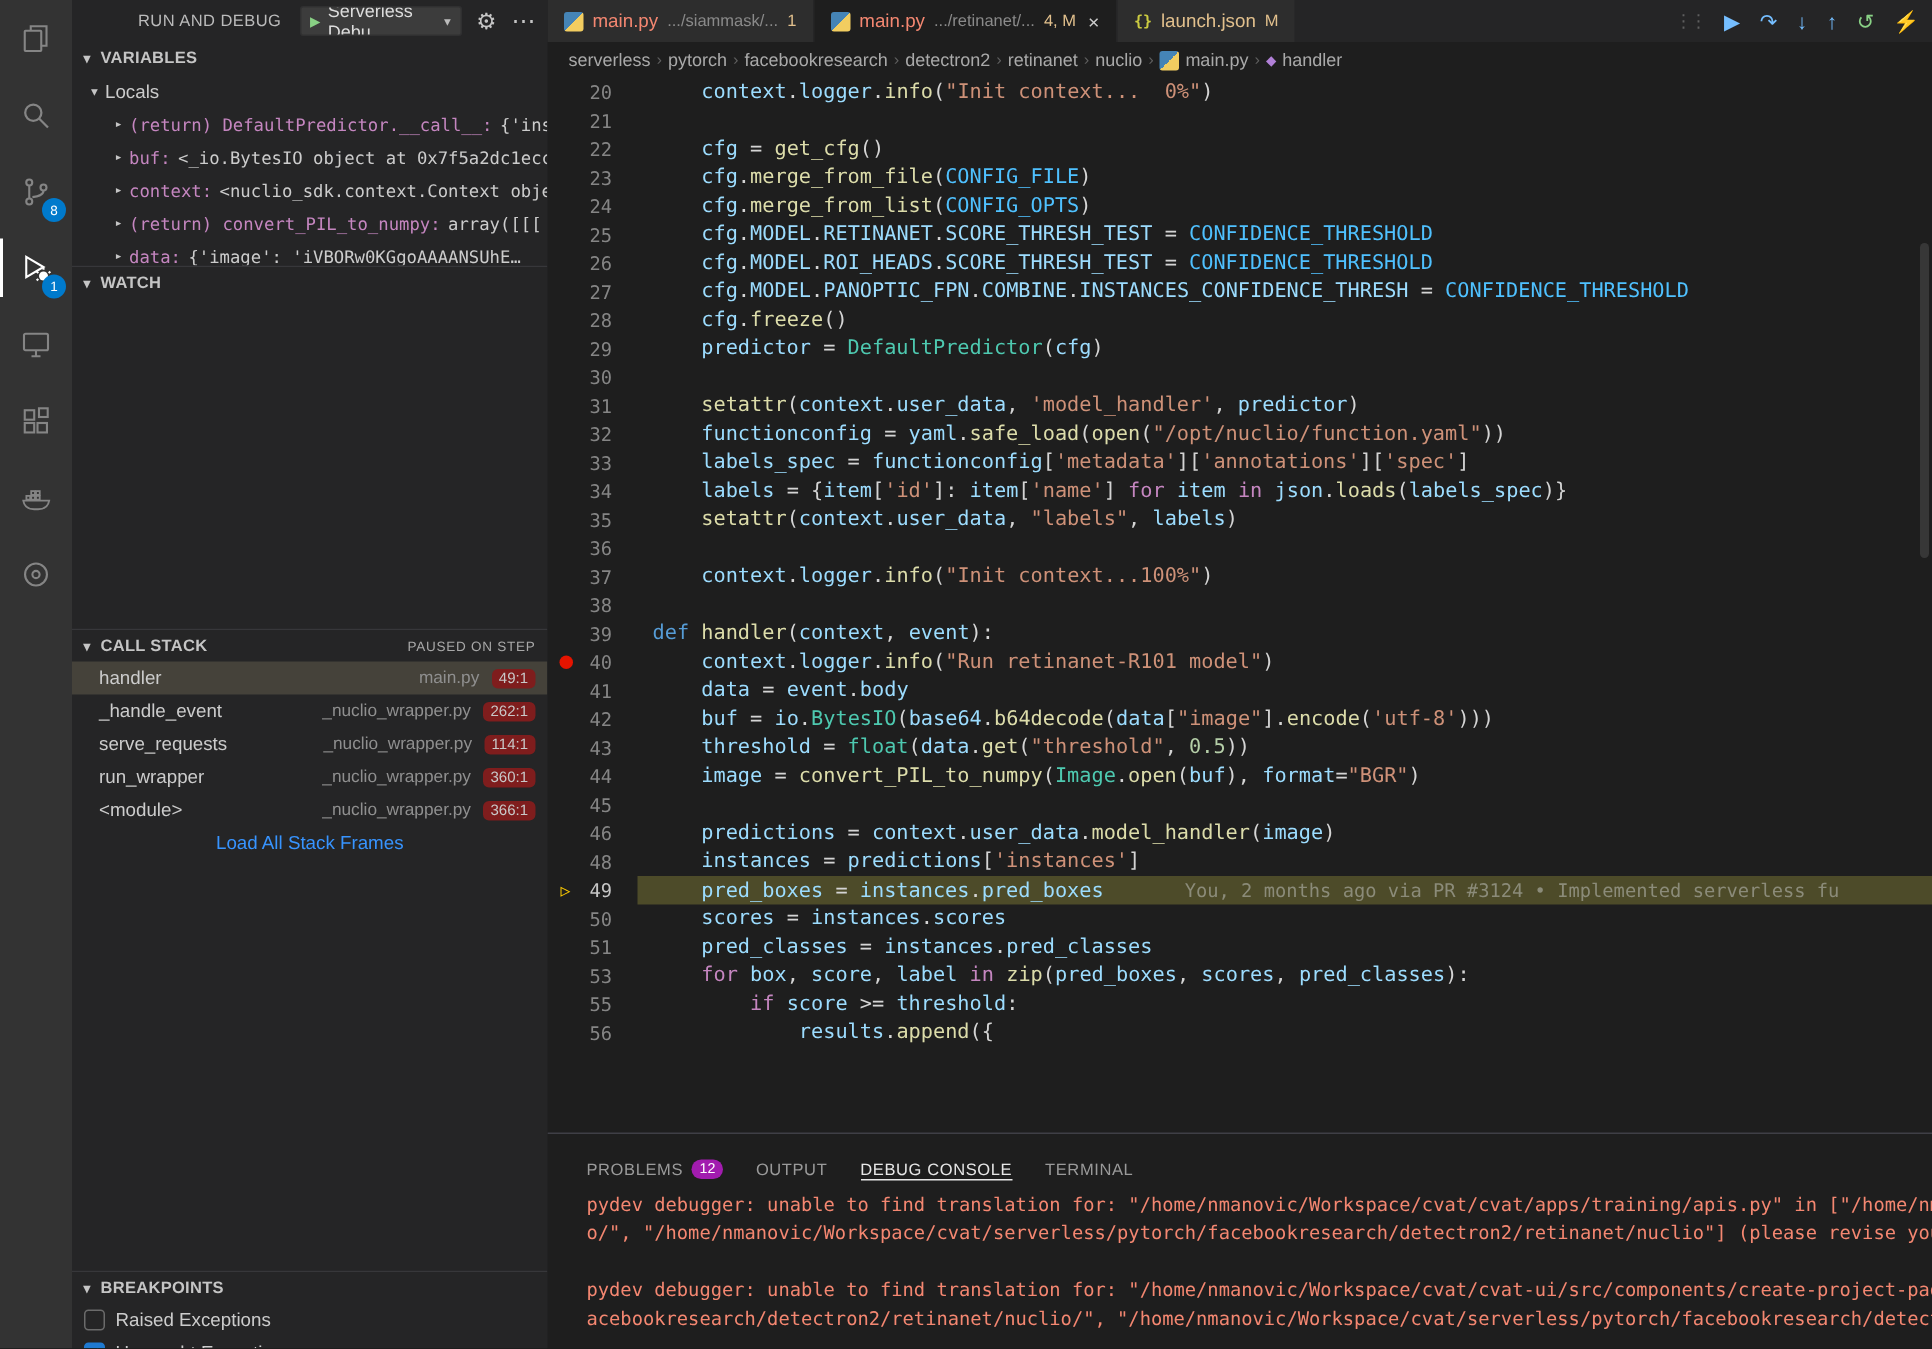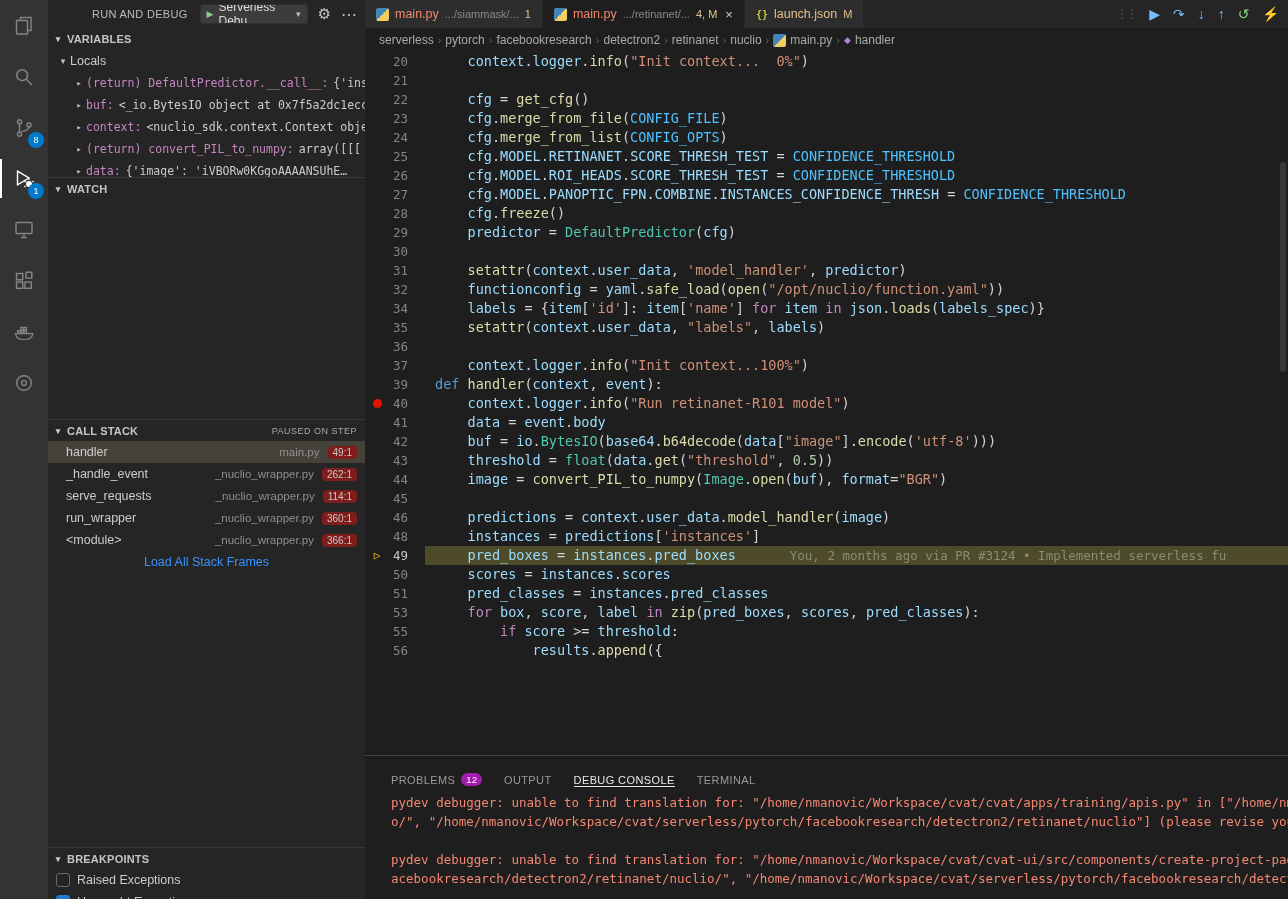--- a/index.html
+++ b/index.html
@@ -427,37 +427,47 @@
           <div class="lnum">31</div>
           <div class="lt ltext"><span class="tk-p">    </span><span class="tk-f">setattr</span><span class="tk-p">(</span><span class="tk-v">context</span><span class="tk-p">.</span><span class="tk-v">user_data</span><span class="tk-p">, </span><span class="tk-s">'model_handler'</span><span class="tk-p">, </span><span class="tk-v">predictor</span><span class="tk-p">)</span></div>
         </div>
         <div class="code-line">
           <div class="glyph"></div>
           <div class="lnum">32</div>
           <div class="lt ltext"><span class="tk-p">    </span><span class="tk-v">functionconfig</span><span class="tk-p"> = </span><span class="tk-v">yaml</span><span class="tk-p">.</span><span class="tk-f">safe_load</span><span class="tk-p">(</span><span class="tk-f">open</span><span class="tk-p">(</span><span class="tk-s">"/opt/nuclio/function.yaml"</span><span class="tk-p">))</span></div>
         </div>
         <div class="code-line">
           <div class="glyph"></div>
+          <div class="lnum">33</div>
+          <div class="lt ltext"><span class="tk-p">    </span><span class="tk-v">labels_spec</span><span class="tk-p"> = </span><span class="tk-v">functionconfig</span><span class="tk-p">[</span><span class="tk-s">'metadata'</span><span class="tk-p">][</span><span class="tk-s">'annotations'</span><span class="tk-p">][</span><span class="tk-s">'spec'</span><span class="tk-p">]</span></div>
+        </div>
+        <div class="code-line">
+          <div class="glyph"></div>
           <div class="lnum">34</div>
           <div class="lt ltext"><span class="tk-p">    </span><span class="tk-v">labels</span><span class="tk-p"> = {</span><span class="tk-v">item</span><span class="tk-p">[</span><span class="tk-s">'id'</span><span class="tk-p">]: </span><span class="tk-v">item</span><span class="tk-p">[</span><span class="tk-s">'name'</span><span class="tk-p">] </span><span class="tk-k">for</span><span class="tk-p"> </span><span class="tk-v">item</span><span class="tk-p"> </span><span class="tk-k">in</span><span class="tk-p"> </span><span class="tk-v">json</span><span class="tk-p">.</span><span class="tk-f">loads</span><span class="tk-p">(</span><span class="tk-v">labels_spec</span><span class="tk-p">)}</span></div>
         </div>
         <div class="code-line">
           <div class="glyph"></div>
           <div class="lnum">35</div>
           <div class="lt ltext"><span class="tk-p">    </span><span class="tk-f">setattr</span><span class="tk-p">(</span><span class="tk-v">context</span><span class="tk-p">.</span><span class="tk-v">user_data</span><span class="tk-p">, </span><span class="tk-s">"labels"</span><span class="tk-p">, </span><span class="tk-v">labels</span><span class="tk-p">)</span></div>
         </div>
         <div class="code-line">
           <div class="glyph"></div>
           <div class="lnum">36</div>
           <div class="lt ltext"></div>
         </div>
         <div class="code-line">
           <div class="glyph"></div>
           <div class="lnum">37</div>
           <div class="lt ltext"><span class="tk-p">    </span><span class="tk-v">context</span><span class="tk-p">.</span><span class="tk-v">logger</span><span class="tk-p">.</span><span class="tk-f">info</span><span class="tk-p">(</span><span class="tk-s">"Init context...100%"</span><span class="tk-p">)</span></div>
+        </div>
+        <div class="code-line">
+          <div class="glyph"></div>
+          <div class="lnum">38</div>
+          <div class="lt ltext"></div>
         </div>
         <div class="code-line">
           <div class="glyph"></div>
           <div class="lnum">39</div>
           <div class="lt ltext"><span class="tk-d">def</span><span class="tk-p"> </span><span class="tk-f">handler</span><span class="tk-p">(</span><span class="tk-v">context</span><span class="tk-p">, </span><span class="tk-v">event</span><span class="tk-p">):</span></div>
         </div>
         <div class="code-line">
           <div class="glyph">
             <span class="bp-dot"></span>
           </div>

